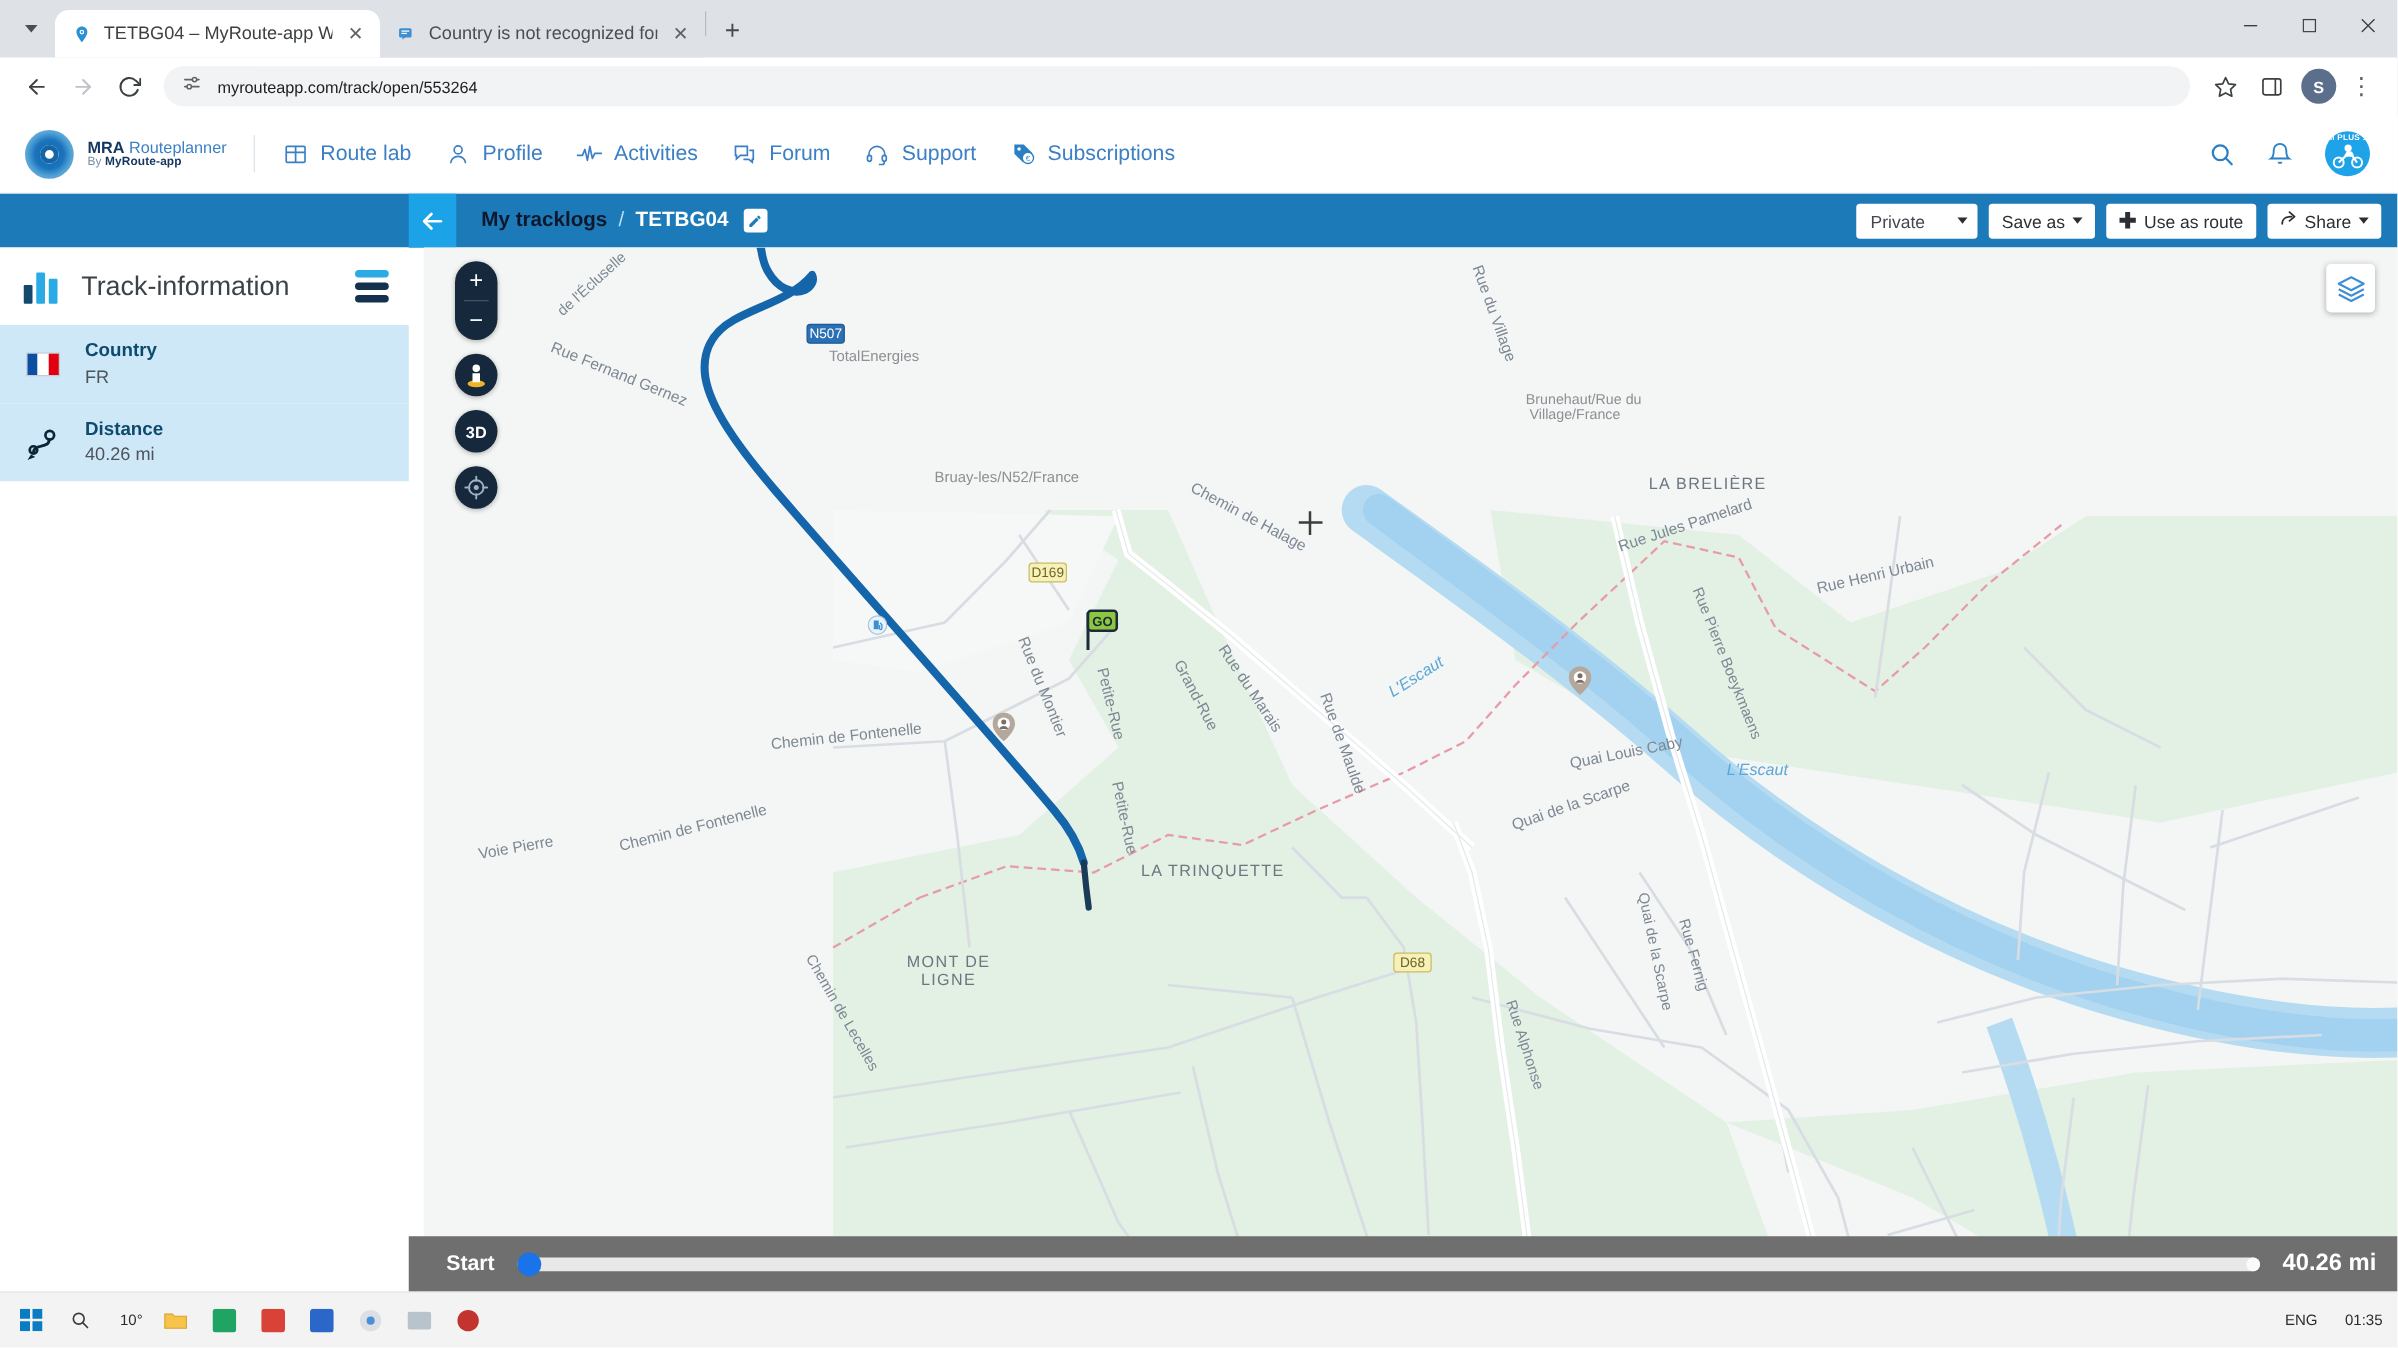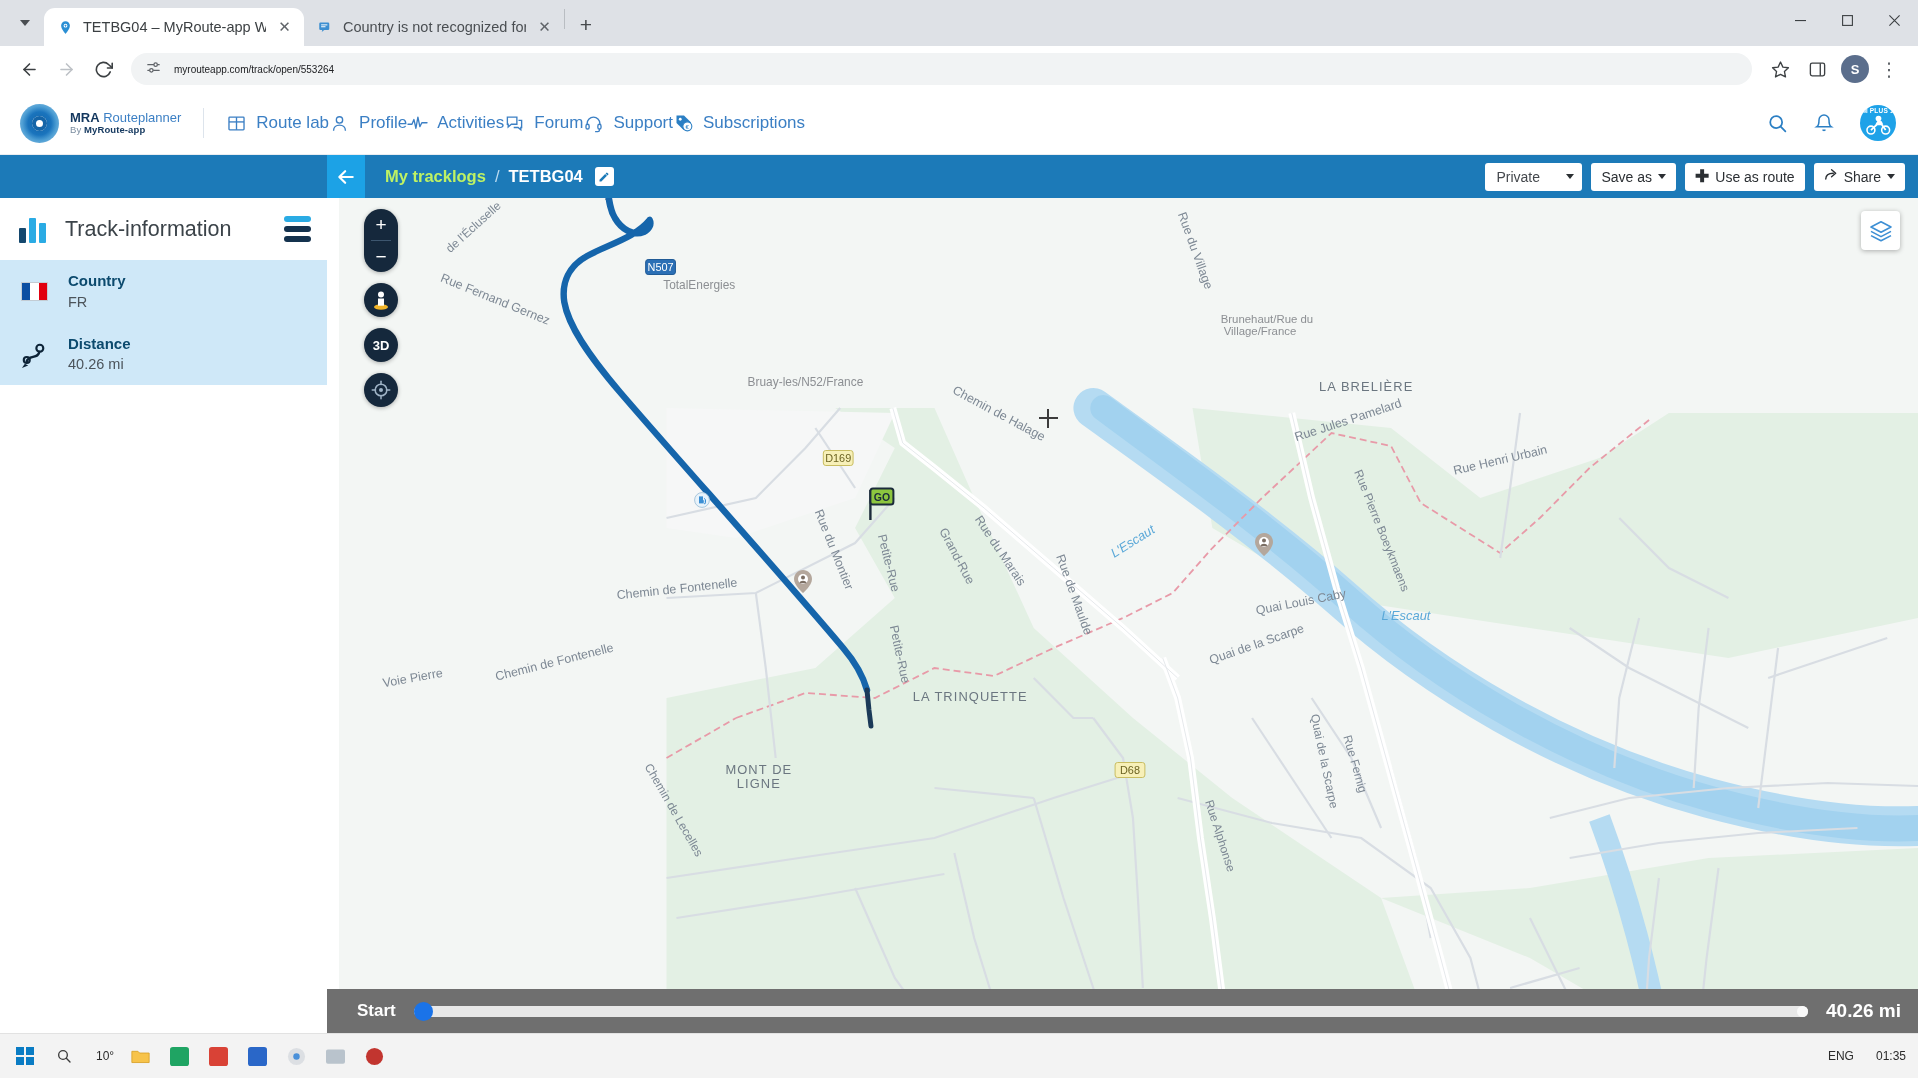--- a/index.html
+++ b/index.html
@@ -43,21 +43,21 @@
   .tb-btn {
     width: 34px; height: 34px; border-radius: 50%;
     display: flex; align-items: center; justify-content: center;
     color: #5f6368; cursor: pointer; flex: 0 0 auto;
   }
   .omnibox {
     flex: 1; height: 32px; background: #f1f3f4; border-radius: 16px;
     display: flex; align-items: center; padding: 0 12px 0 14px;
     margin: 0 8px; gap: 12px; cursor: text;
   }
-  .omnibox-url { font-size: 10px; color: #202124; flex: 1; white-space: nowrap; }
+  .omnibox-url { font-size: 13px; color: #202124; flex: 1; white-space: nowrap; }
   .profile-circle {
     width: 28px; height: 28px; border-radius: 50%; background: #5b6e8c;
     color: #fff; display: flex; align-items: center; justify-content: center;
     font-size: 13px; font-weight: bold; margin-left: 4px; cursor: pointer;
   }
 
   
   .site-header {
     height: 63px; background: #fff; display: flex; align-items: center;
     padding: 0 22px 0 20px; border-bottom: 1px solid #e9edf1;
@@ -71,21 +71,21 @@
   .logo-mark::after {
     content: ""; width: 15px; height: 15px; border-radius: 50%;
     background: #fff; box-shadow: inset 0 0 0 4px #1565a8;
   }
   .logo-txt { line-height: 1.04; }
   .logo-main { font-size: 13px; color: #3b7fc4; font-weight: 400; }
   .logo-main b { color: #13375e; font-weight: bold; }
   .logo-sub { font-size: 9.5px; color: #7b8da0; letter-spacing: .1px; }
   .logo-sub b { color: #13375e; }
   .hdr-div { width: 1px; height: 30px; background: #dde4ec; margin: 0 22px; }
-  .nav { display: flex; align-items: center; }
+  .nav { display: flex; align-items: center; gap: 27px; }
   .nav-item { display: flex; align-items: center; gap: 9px; font-size: 17px; color: #3b7fc4; cursor: pointer; white-space: nowrap; }
   .nav-icon { width: 21px; height: 21px; display: flex; align-items: center; justify-content: center; flex: 0 0 21px; }
   .hdr-right { margin-left: auto; display: flex; align-items: center; gap: 26px; }
   .hdr-ico { color: #3b7fc4; cursor: pointer; display: flex; align-items: center; }
   .avatar-badge {
     width: 36px; height: 36px; border-radius: 50%; background: #1ea2e8;
     display: flex; flex-direction: column; align-items: center; justify-content: flex-start;
     cursor: pointer; position: relative; overflow: hidden; padding-top: 3px;
   }
   .avatar-badge .plus-txt { font-size: 6.5px; color: #fff; font-weight: bold; letter-spacing: .2px; line-height: 1; }
@@ -93,21 +93,21 @@
   
   .sub-header {
     height: 43px; background: #1c7ab8; display: flex; align-items: center; color: #fff;
   }
   .back-btn {
     width: 38px; height: 43px; background: #1ca2e6;
     display: flex; align-items: center; justify-content: center; cursor: pointer;
     margin-left: 327px; flex: 0 0 38px;
   }
   .breadcrumb { display: flex; align-items: center; gap: 9px; margin-left: 20px; font-size: 16.5px; }
-  .bc-link { color: #bef264; font-weight: bold; cursor: pointer; }
+  .bc-link { color: #0f172a; font-weight: bold; cursor: pointer; }
   .bc-sep { color: #bcddf2; }
   .bc-cur { color: #fff; font-weight: bold; }
   .edit-chip {
     width: 19px; height: 19px; background: #fff; border-radius: 3px;
     display: flex; align-items: center; justify-content: center; cursor: pointer; margin-left: 3px;
   }
   .sh-right { margin-left: auto; display: flex; align-items: center; gap: 9px; padding-right: 13px; }
   .sel-box {
     height: 28px; background: #fff; border-radius: 3px; display: flex; align-items: center;
     justify-content: space-between; padding: 0 8px 0 11px; font-size: 14px; color: #44484d;

